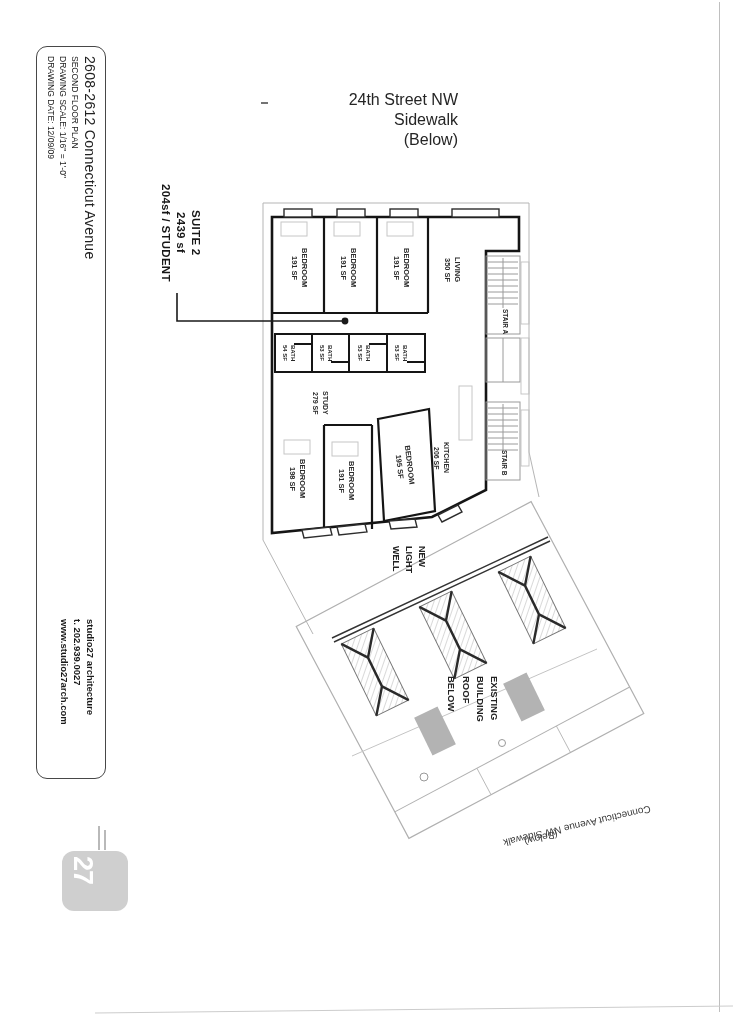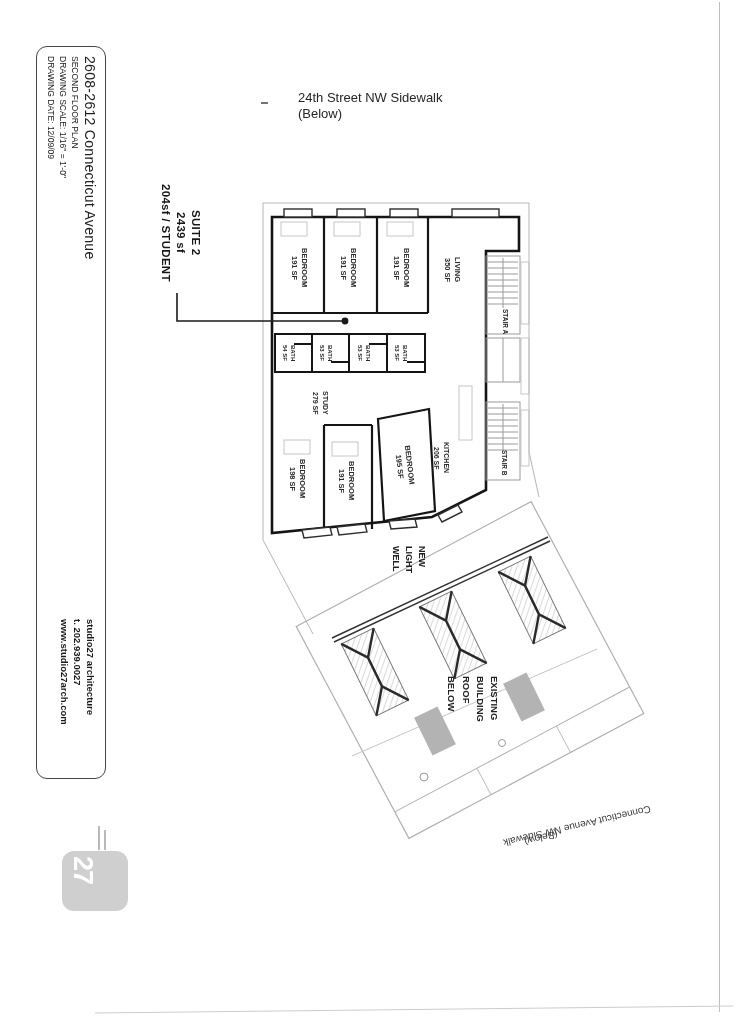--- a/index.html
+++ b/index.html
@@ -13,22 +13,22 @@
   .tb-main{right:5px;top:9px;height:270px;text-align:left;color:#202020;}
   .tb-line1{font-size:14px;letter-spacing:.3px;line-height:1.45;font-weight:500;}
   .tb-line-sm{font-size:8.5px;line-height:1.4;font-weight:500;}
   .tb-studio{right:9px;bottom:9px;height:150px;font-size:9.5px;font-weight:700;
              line-height:1.35;color:#1a1a1a;}
   
   .logo{position:absolute;left:62px;top:851px;width:66px;height:60px;background:#cfcfcf;border-radius:12px;}
   .logo-digits{left:5px;top:5px;font-size:27px;font-weight:800;color:#ffffff;letter-spacing:-1px;}
   .logo-scribble{position:absolute;background:#b9b9b9;}
   
-  .street-top{position:absolute;left:298px;top:90px;width:160px;text-align:left;
-              font-size:13px;line-height:1.25;color:#252525;}
+  .street-top{position:absolute;left:298px;top:90px;width:160px;text-align:right;
+              font-size:16px;line-height:1.25;color:#252525;}
   .suite-callout{left:158px;top:176px;height:114px;text-align:center;font-size:11.5px;
                  font-weight:600;line-height:1.3;color:#161616;letter-spacing:.3px;}
   .light-well{left:389px;top:546px;height:42px;font-size:9px;font-weight:600;line-height:1.45;color:#222;}
   .roof-label{left:444px;top:676px;height:78px;font-size:9.5px;font-weight:600;line-height:1.5;color:#222;}
   .avenue-line{position:absolute;font-size:10px;color:#3a3a3a;white-space:nowrap;
                transform:translate(-50%,-50%) rotate(167deg);}
   
   .room-label{text-align:center;font-weight:700;color:#2a2a2a;}
   .rl-bed{font-size:7.5px;line-height:1.35;}
   .rl-bath{font-size:6px;line-height:1.3;}

